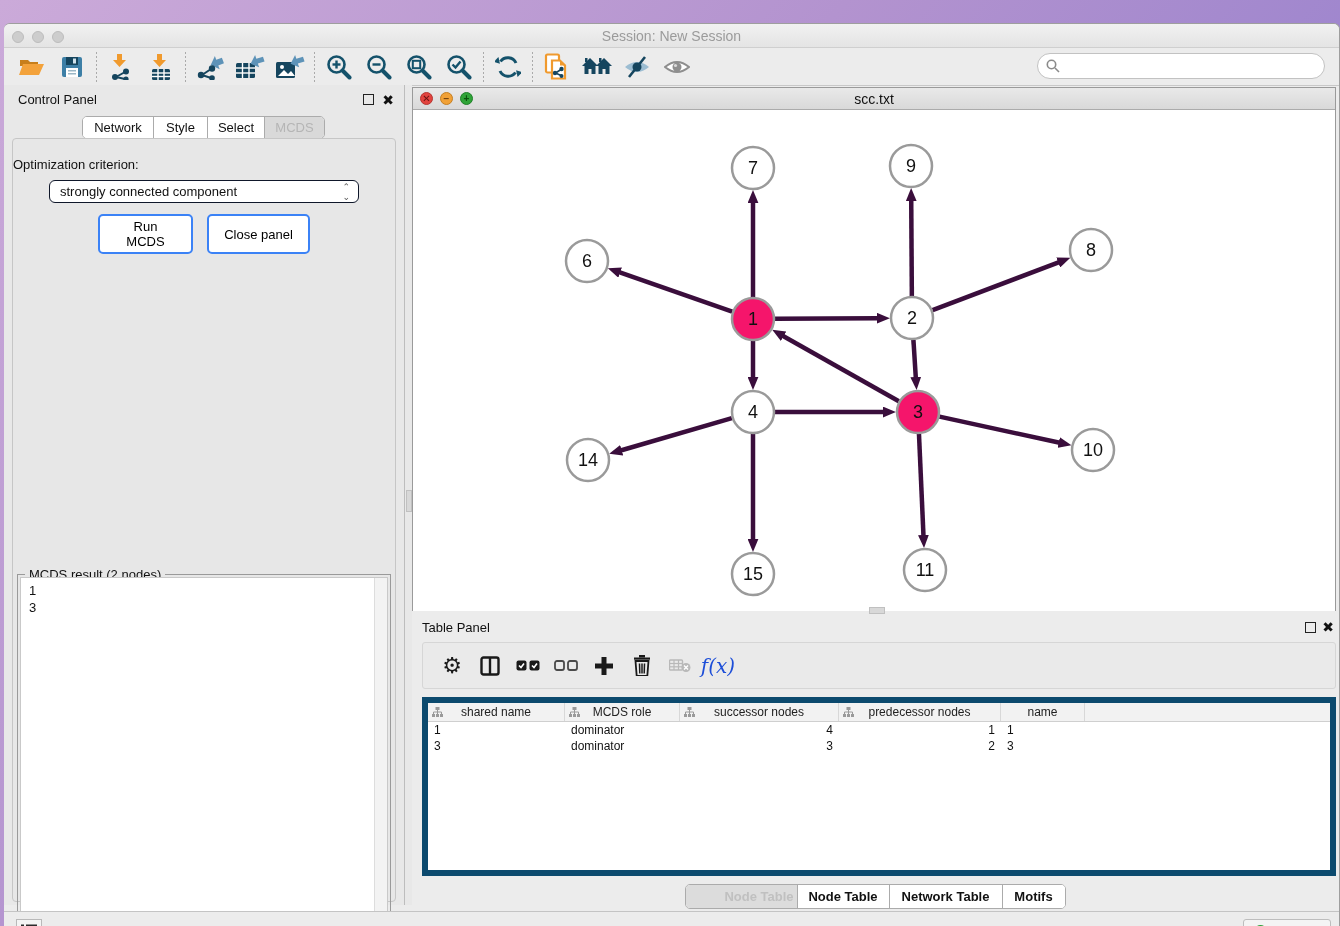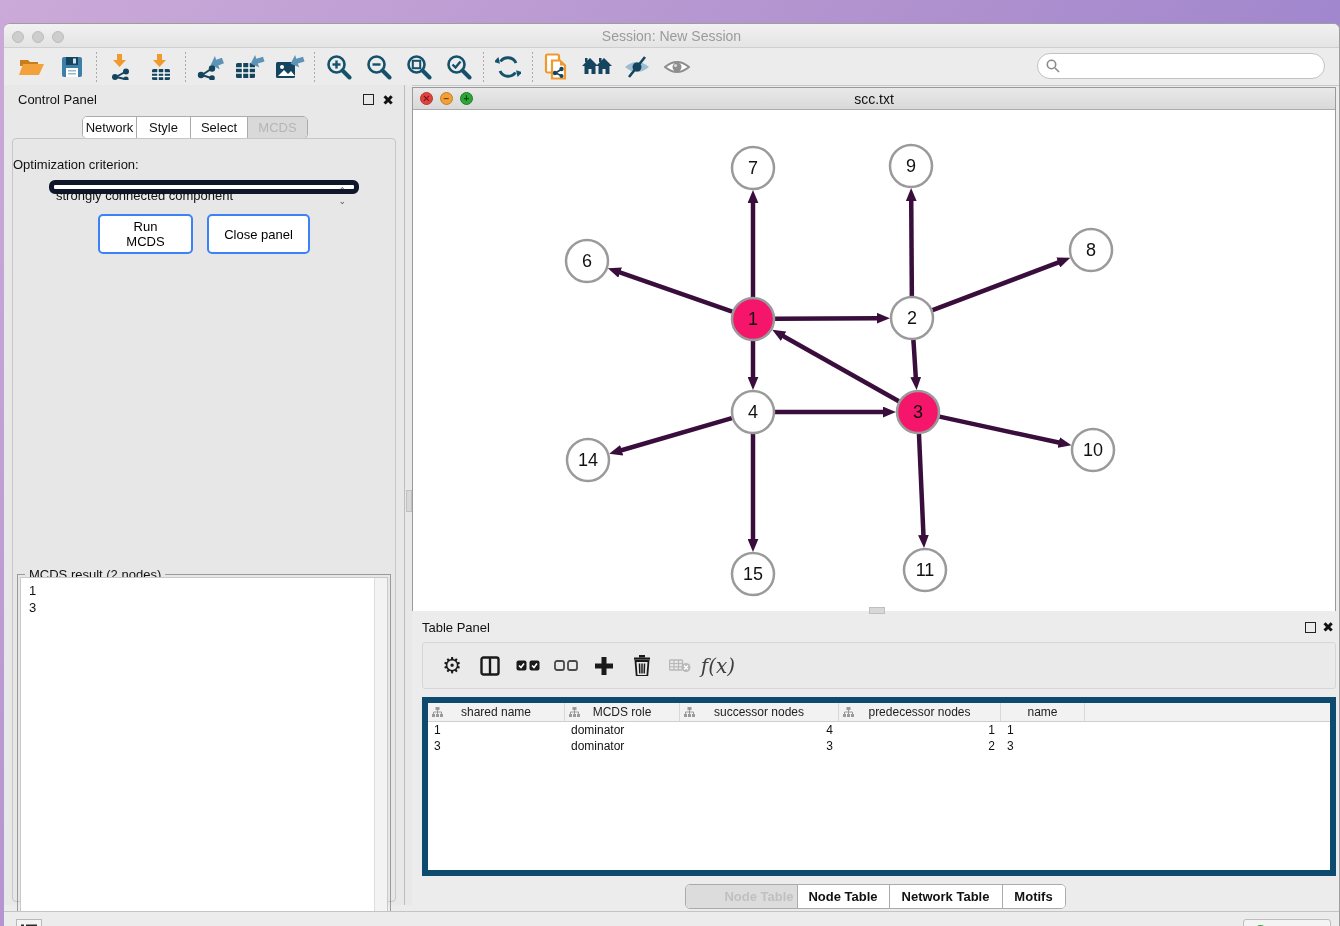--- a/index.html
+++ b/index.html
@@ -42,22 +42,22 @@
   .close-btn { position:absolute; top:3px; font-size:14px; font-weight:bold; color:#111; }
   .cp-float { right:30px; } .cp-close { right:10px; }
   .seg-tabs { display:flex; border:1px solid #ababab; border-radius:5px; overflow:hidden; background:#fff; }
   .seg-tab { padding:3px 0; text-align:center; font-size:13px; background:#fff; border-right:1px solid #ababab; }
   .seg-tab:last-child { border-right:none; }
   .seg-tab.selected { background:#d9d9d9; color:#b5b5b5; }
   .cp-tabs { position:absolute; left:78px; top:31px; }
   .cp-content { position:absolute; left:8px; top:53px; width:384px; height:764px;
     border:1px solid #c6c6c6; border-radius:4px; background:#e7e7e7; }
   .opt-label { position:absolute; left:0; right:0; top:18px; text-align:left; font-size:13px; }
-  .dropdown { position:absolute; left:36px; top:41px; width:310px; height:14px; background:#fff;
-    border:5px solid #0f172a; border-radius:6px; font-size:13px; line-height:21px; padding-left:2px; }
+  .dropdown { position:absolute; left:36px; top:41px; width:310px; height:23px; background:#fff;
+    border:1px solid #0f172a; border-radius:6px; font-size:13px; line-height:21px; padding-left:10px; }
   .dd-arrows { position:absolute; right:8px; top:1px; font-size:9px; color:#555; line-height:10px; text-align:center; }
   .btn-row { position:absolute; left:0; right:0; top:75px; display:flex; justify-content:center; gap:14px; }
   .push-btn { background:#fff; border:2px solid #3b82f6; border-radius:5px; font-size:13px;
     padding:3px 14px; font-family:inherit; }
   .run-btn { width:95px; } .closep-btn { width:103px; }
   .result-group { position:absolute; left:4px; top:428px; width:374px; height:372px; }
   .result-border { position:absolute; left:0; top:7px; width:100%; height:365px; border:1px solid #9a9a9a; }
   .result-label { position:absolute; left:8px; top:0; background:#e7e7e7; padding:0 4px; font-size:13px; }
   .result-inner { position:absolute; left:3px; top:10px; width:368px; height:359px; background:#fff;
     border:1px solid #c9c9c9; }
@@ -81,21 +81,21 @@
   .jdot.green { background:#2fa437; border:1px solid #1f7f28; color:rgba(0,60,0,.8); }
   .net-canvas { position:absolute; left:0; top:22px; width:922px; height:501px; background:#fff; }
   .h-handle { position:absolute; left:456px; bottom:-4px; width:16px; height:7px; background:#d8d8d8; border:1px solid #c0c0c0; }
   
   .table-panel { position:absolute; left:408px; top:592px; width:926px; height:295px; background:#ececec; }
   .tp-float { right:22px; } .tp-close { right:4px; }
   .tp-toolbar { position:absolute; left:10px; top:26px; width:914px; height:47px; background:#eaeaea;
     border:1px solid #d6d6d6; border-radius:3px; display:flex; align-items:center; padding-left:10px; }
   .tp-btn { width:38px; height:36px; display:flex; align-items:center; justify-content:center; }
   .gear-glyph { font-size:22px; color:#1a1a1a; font-family:"DejaVu Sans",sans-serif; }
-  .fx { font-family:"DejaVu Serif",serif; font-style:italic; font-size:20px; color:#404040; }
+  .fx { font-family:"DejaVu Serif",serif; font-style:italic; font-size:20px; color:#1d4ed8; }
   .tp-table { position:absolute; left:10px; top:81px; width:914px; height:179px; background:#fff;
     border:6px solid #0c4a6e; overflow:hidden; }
   .thead { display:flex; height:19px; border-bottom:1px solid #cfcfcf; background:#f2f2f2; }
   .th { display:flex; align-items:center; justify-content:center; gap:5px; font-size:12px; color:#222;
     border-right:1px solid #d8d8d8; height:100%; position:relative; }
   .th .hicon { position:absolute; left:4px; top:4px; }
   .trow { display:flex; height:16px; font-size:12px; }
   .td { padding:1px 6px 0 6px; white-space:nowrap; overflow:hidden; }
   .tp-tabs { position:absolute; left:0; right:0; top:268px; display:flex; justify-content:center; }
   .tp-tabs .seg-tab { font-weight:bold; padding:4px 0; }
@@ -320,21 +320,21 @@
     </div>
   </div>
 
   <div class="control-panel">
     <div class="panel-title-row">
       <span class="panel-title">Control Panel</span>
       <span class="float-btn cp-float"></span>
       <span class="close-btn cp-close">✖</span>
     </div>
     <div class="seg-tabs cp-tabs">
-        <div class="seg-tab" style="width: 54px;">Network</div>
+        <div class="seg-tab" style="width: 71px;">Network</div>
         <div class="seg-tab" style="width: 54px;">Style</div>
         <div class="seg-tab" style="width: 57px;">Select</div>
         <div class="seg-tab selected" style="width: 59px;">MCDS</div>
       </div>
     <div class="cp-content">
       <div class="opt-label">Optimization criterion:</div>
       <div class="dropdown">
         <span>strongly connected component</span>
         <span class="dd-arrows">⌃<br>⌄</span>
       </div>

